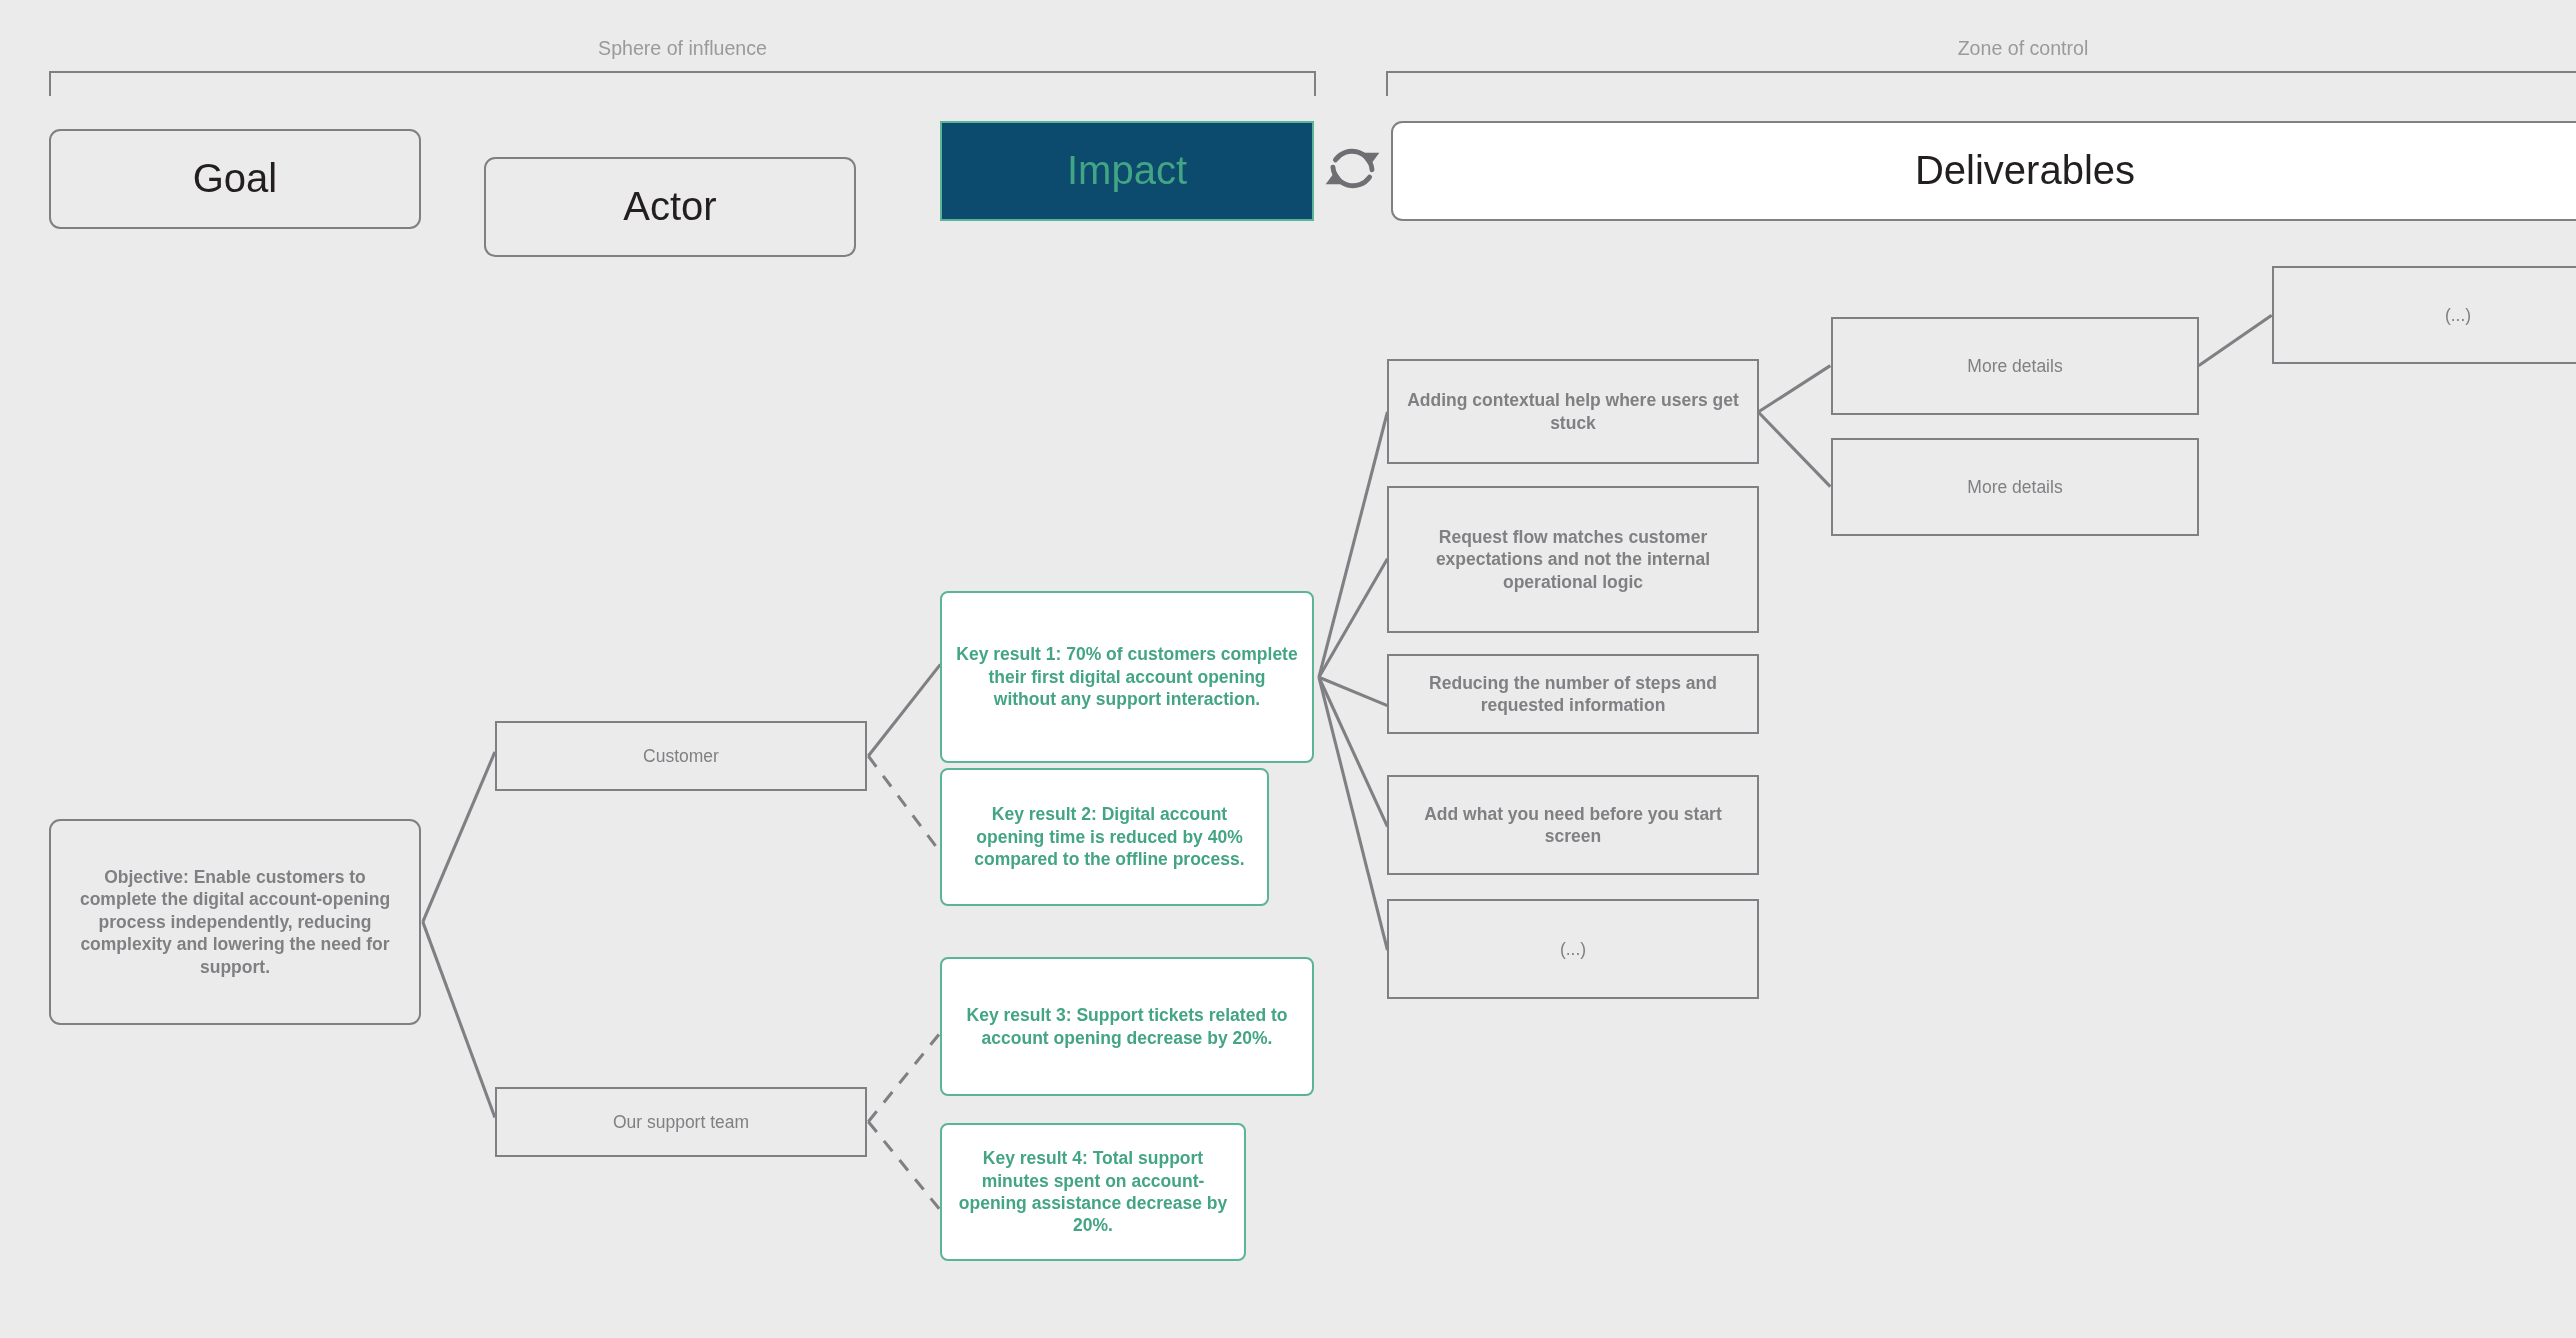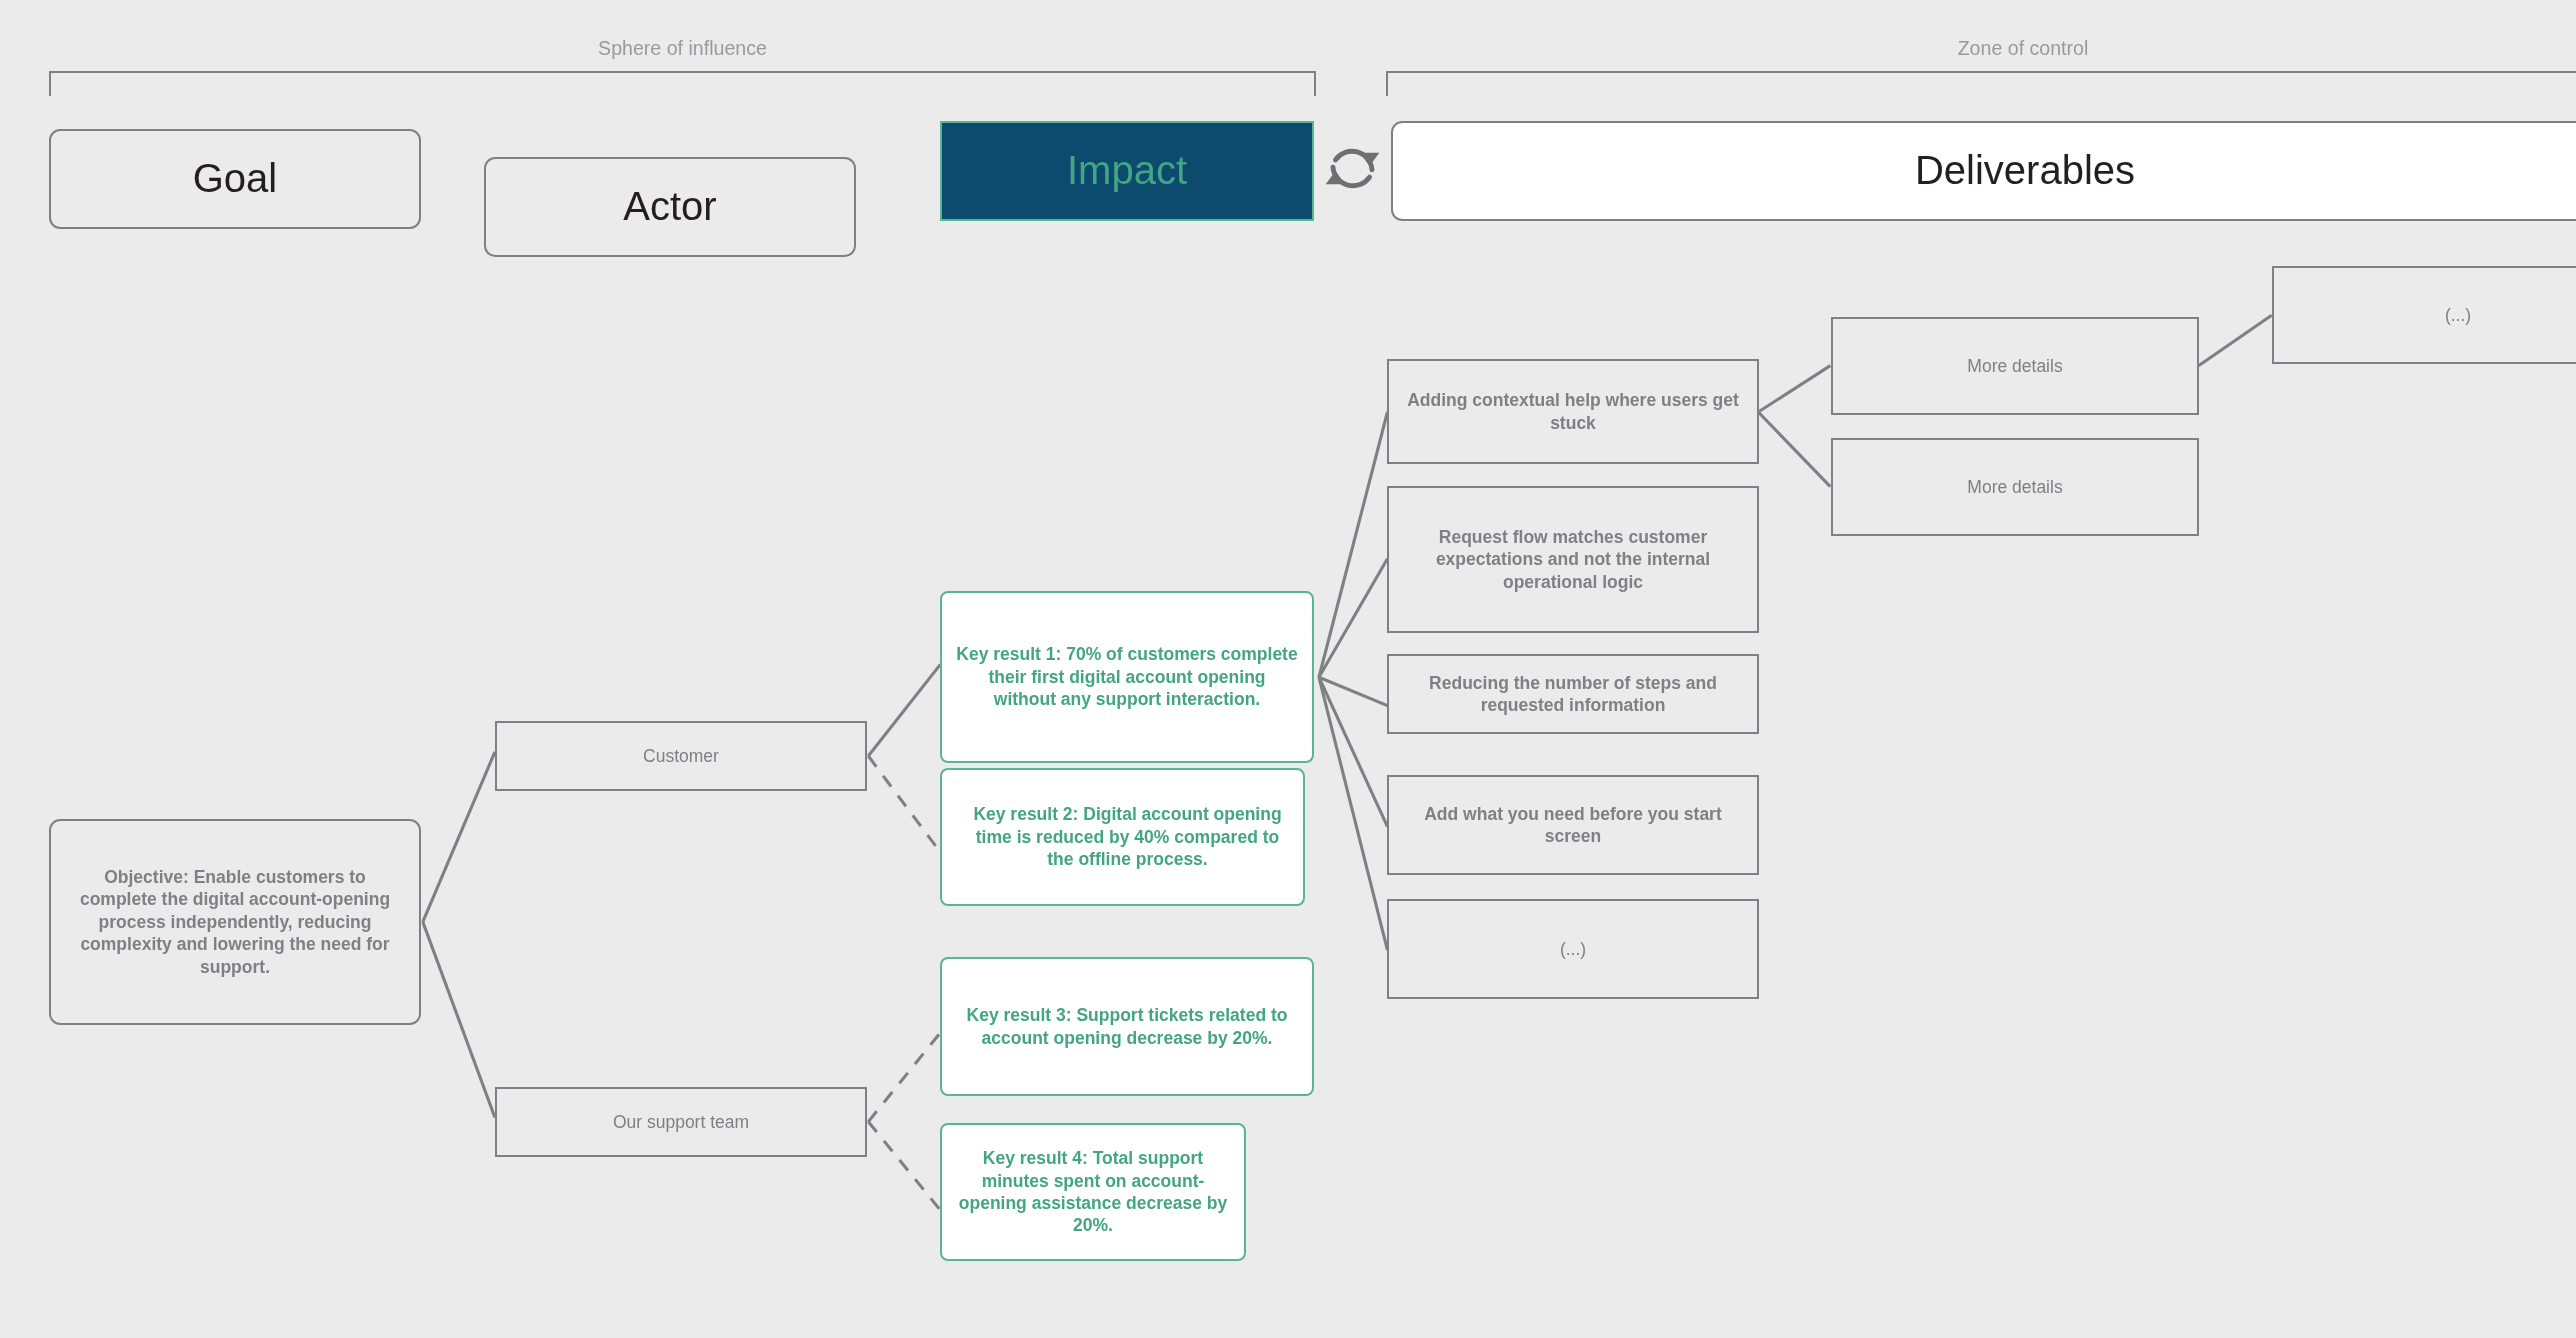--- a/index.html
+++ b/index.html
@@ -212,21 +212,21 @@
   </div>
 
   <div class="node actor-node" style="left:495px; top:1087px; width:372px; height:70px;">
     <span class="label">Our support team</span>
   </div>
 
   <div class="node kr-node" style="left:940px; top:591px; width:374px; height:172px;">
     <span class="label">Key result 1: 70% of customers complete their first digital account opening without any support interaction.</span>
   </div>
 
-  <div class="node kr-node" style="left:940px; top:768px; width:365px; height:138px;padding-left:10px;">
+  <div class="node kr-node" style="left:940px; top:768px; width:329px; height:138px;padding-left:10px;">
     <span class="label">Key result 2: Digital account opening time is reduced by 40% compared to the offline process.</span>
   </div>
 
   <div class="node kr-node" style="left:940px; top:957px; width:374px; height:139px;">
     <span class="label">Key result 3: Support tickets related to account opening decrease by 20%.</span>
   </div>
 
   <div class="node kr-node" style="left:940px; top:1123px; width:306px; height:138px;">
     <span class="label">Key result 4: Total support minutes spent on account-opening assistance decrease by 20%.</span>
   </div>

